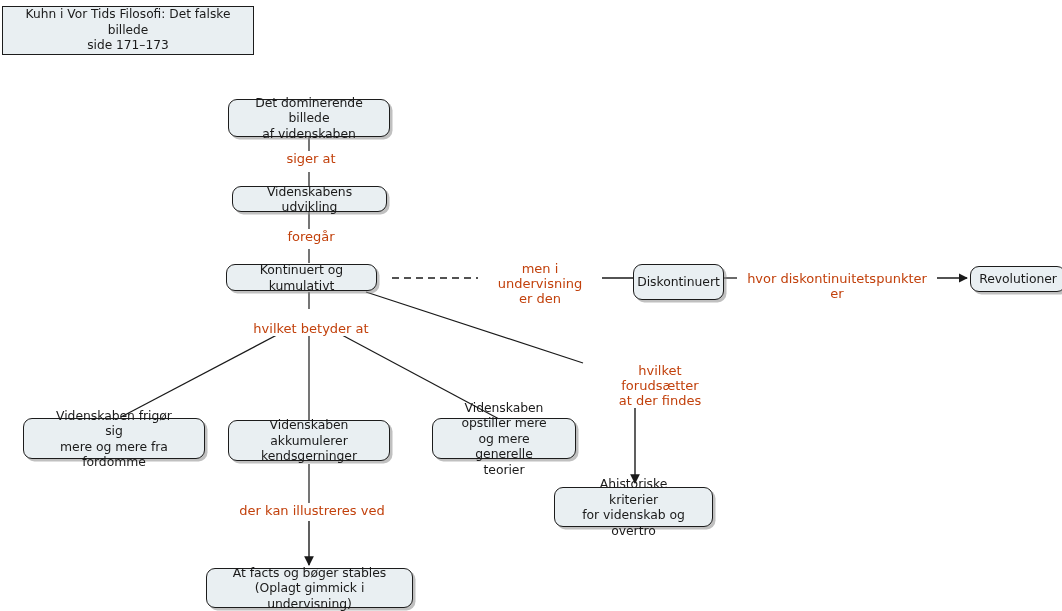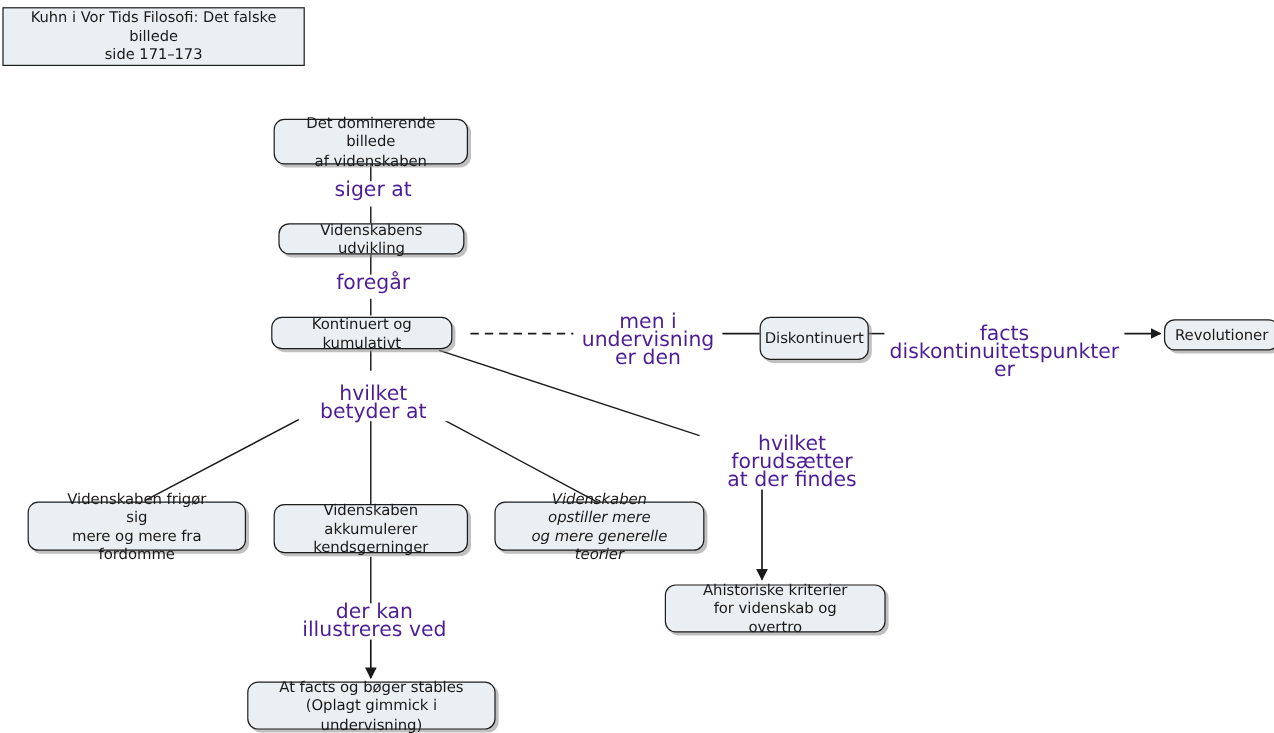--- a/index.html
+++ b/index.html
@@ -58,23 +58,23 @@
     font-size: 12.2px;
     line-height: 15.5px;
     white-space: pre-line;
     padding: 0 6px;
   }
 
   
   .elabel {
     position: absolute;
     text-align: center;
-    font-size: 17px;
+    font-size: 13px;
     line-height: 15px;
-    color: #4c1d95;
+    color: #c2410c;
     white-space: pre-line;
     background: #ffffff;
     padding: 0 2px;
   }
 </style>
 </head>
 <body>
 
 <div id="canvas">
 
@@ -127,37 +127,37 @@
   <div class="node" style="left:633px; top:264px; width:91px; height:36px;">Diskontinuert</div>
 
   <div class="node" style="left:970px; top:266px; width:96px; height:26px;">Revolutioner</div>
 
   <div class="node" style="left:23px; top:418px; width:182px; height:41px;">Videnskaben frigør sig
 mere og mere fra fordomme</div>
 
   <div class="node" style="left:228px; top:420px; width:162px; height:41px;">Videnskaben akkumulerer
 kendsgerninger</div>
 
-  <div class="node" style="left:412px; top:418px; width:175px; height:41px;font-style:italic;">Videnskaben opstiller mere
+  <div class="node" style="left:432px; top:418px; width:144px; height:41px;">Videnskaben opstiller mere
 og mere generelle teorier</div>
 
-  <div class="node" style="left:554px; top:487px; width:184px; height:40px;">Ahistoriske kriterier
+  <div class="node" style="left:554px; top:487px; width:159px; height:40px;">Ahistoriske kriterier
 for videnskab og overtro</div>
 
   <div class="node" style="left:206px; top:568px; width:207px; height:40px;">At facts og bøger stables
 (Oplagt gimmick i undervisning)</div>
 
   <div class="elabel" style="left:274px; top:151px; width:70px;">siger at</div>
 
   <div class="elabel" style="left:274px; top:229px; width:70px;">foregår</div>
 
   <div class="elabel" style="left:478px; top:261px; width:120px;">men i undervisning
 er den</div>
 
-  <div class="elabel" style="left:737px; top:271px; width:196px;">facts diskontinuitetspunkter er</div>
+  <div class="elabel" style="left:737px; top:271px; width:196px;">hvor diskontinuitetspunkter er</div>
 
   <div class="elabel" style="left:249px; top:309px; width:120px;margin-top:12px;">hvilket betyder at</div>
 
   <div class="elabel" style="left:573px; top:363px; width:124px;margin-left:23px;">hvilket forudsætter
 at der findes</div>
 
   <div class="elabel" style="left:234px; top:503px; width:152px;">der kan illustreres ved</div>
 
 </div>
 

